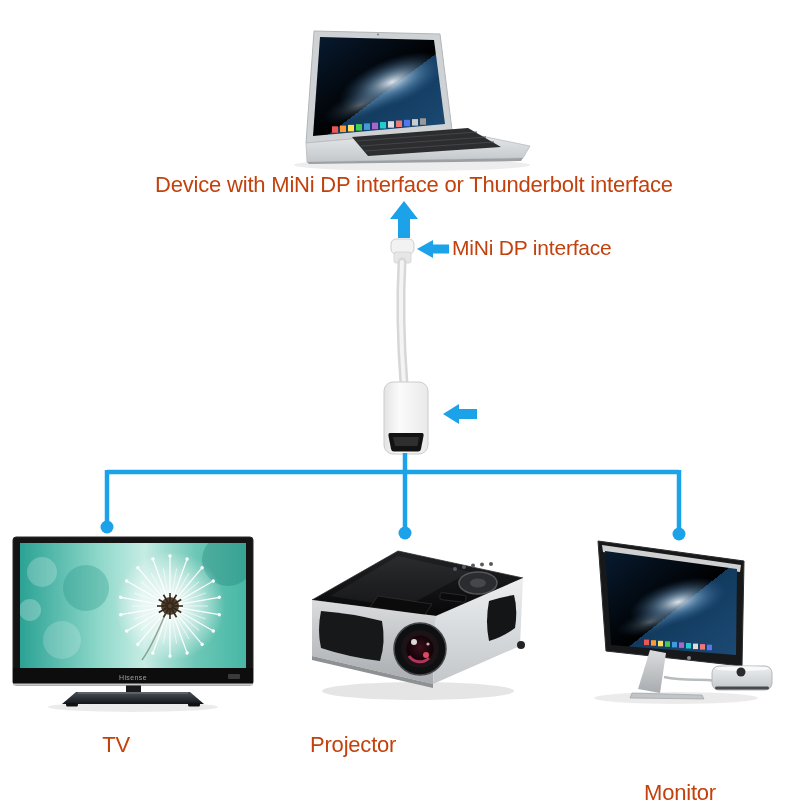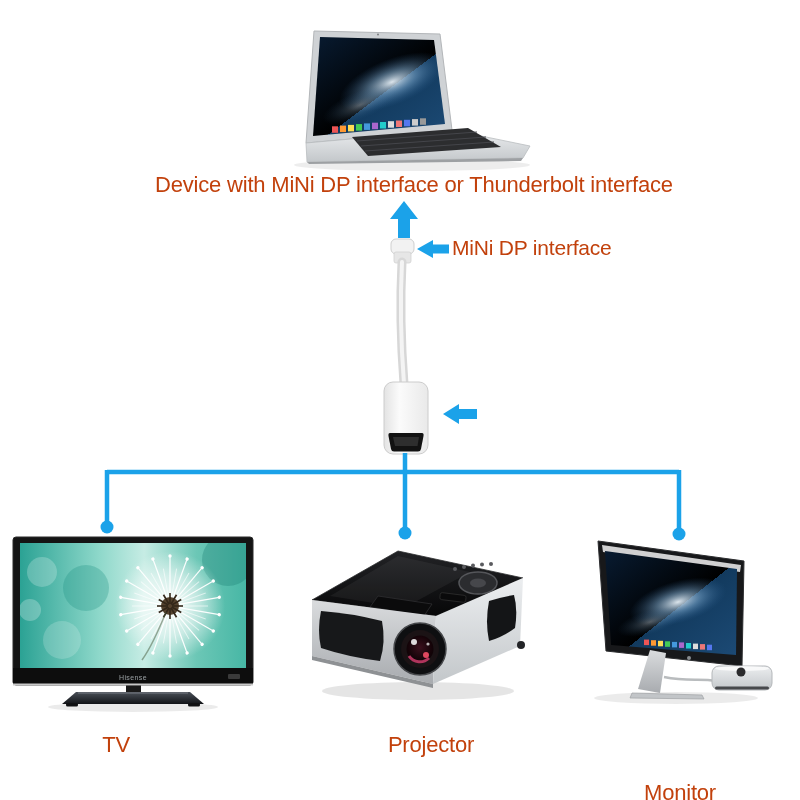--- a/index.html
+++ b/index.html
@@ -5,21 +5,21 @@
   html,body{margin:0;padding:0;background:#fff;}
   #stage{
     position:relative;width:800px;height:800px;background:#ffffff;overflow:hidden;
     font-family:"Liberation Sans","DejaVu Sans",sans-serif;color:#1b1b1b;
   }
   .cap{position:absolute;font-size:22px;line-height:1.1;letter-spacing:-0.2px;color:#c2410c;white-space:nowrap;}
   #caption-device{left:28px;top:173px;width:772px;text-align:center;}
   #label-minidp{left:452px;top:236px;font-size:21px;}
   #label-hdmi{left:483px;top:402px;font-size:21px;}
   #label-tv{left:16px;top:733px;width:200px;text-align:center;}
-  #label-projector{left:331px;top:733px;width:200px;text-align:center;}
+  #label-projector{left:310px;top:733px;width:200px;text-align:left;}
   #label-monitor{left:580px;top:733px;width:200px;text-align:center;margin-top:48px;}
   svg{position:absolute;left:0;top:0;}
 </style>
 </head>
 <body>
 
 <div id="stage">
 
   <svg width="800" height="800" viewBox="0 0 800 800">
     <defs>

